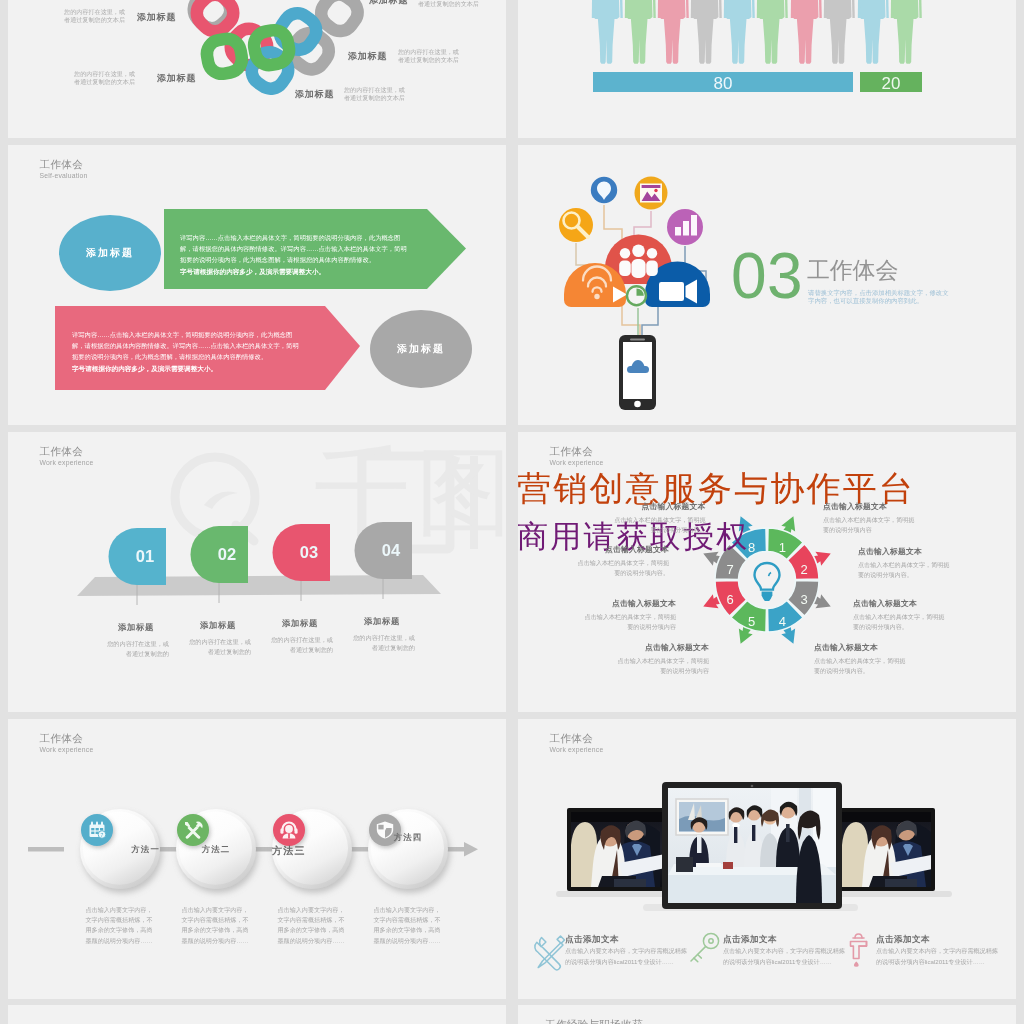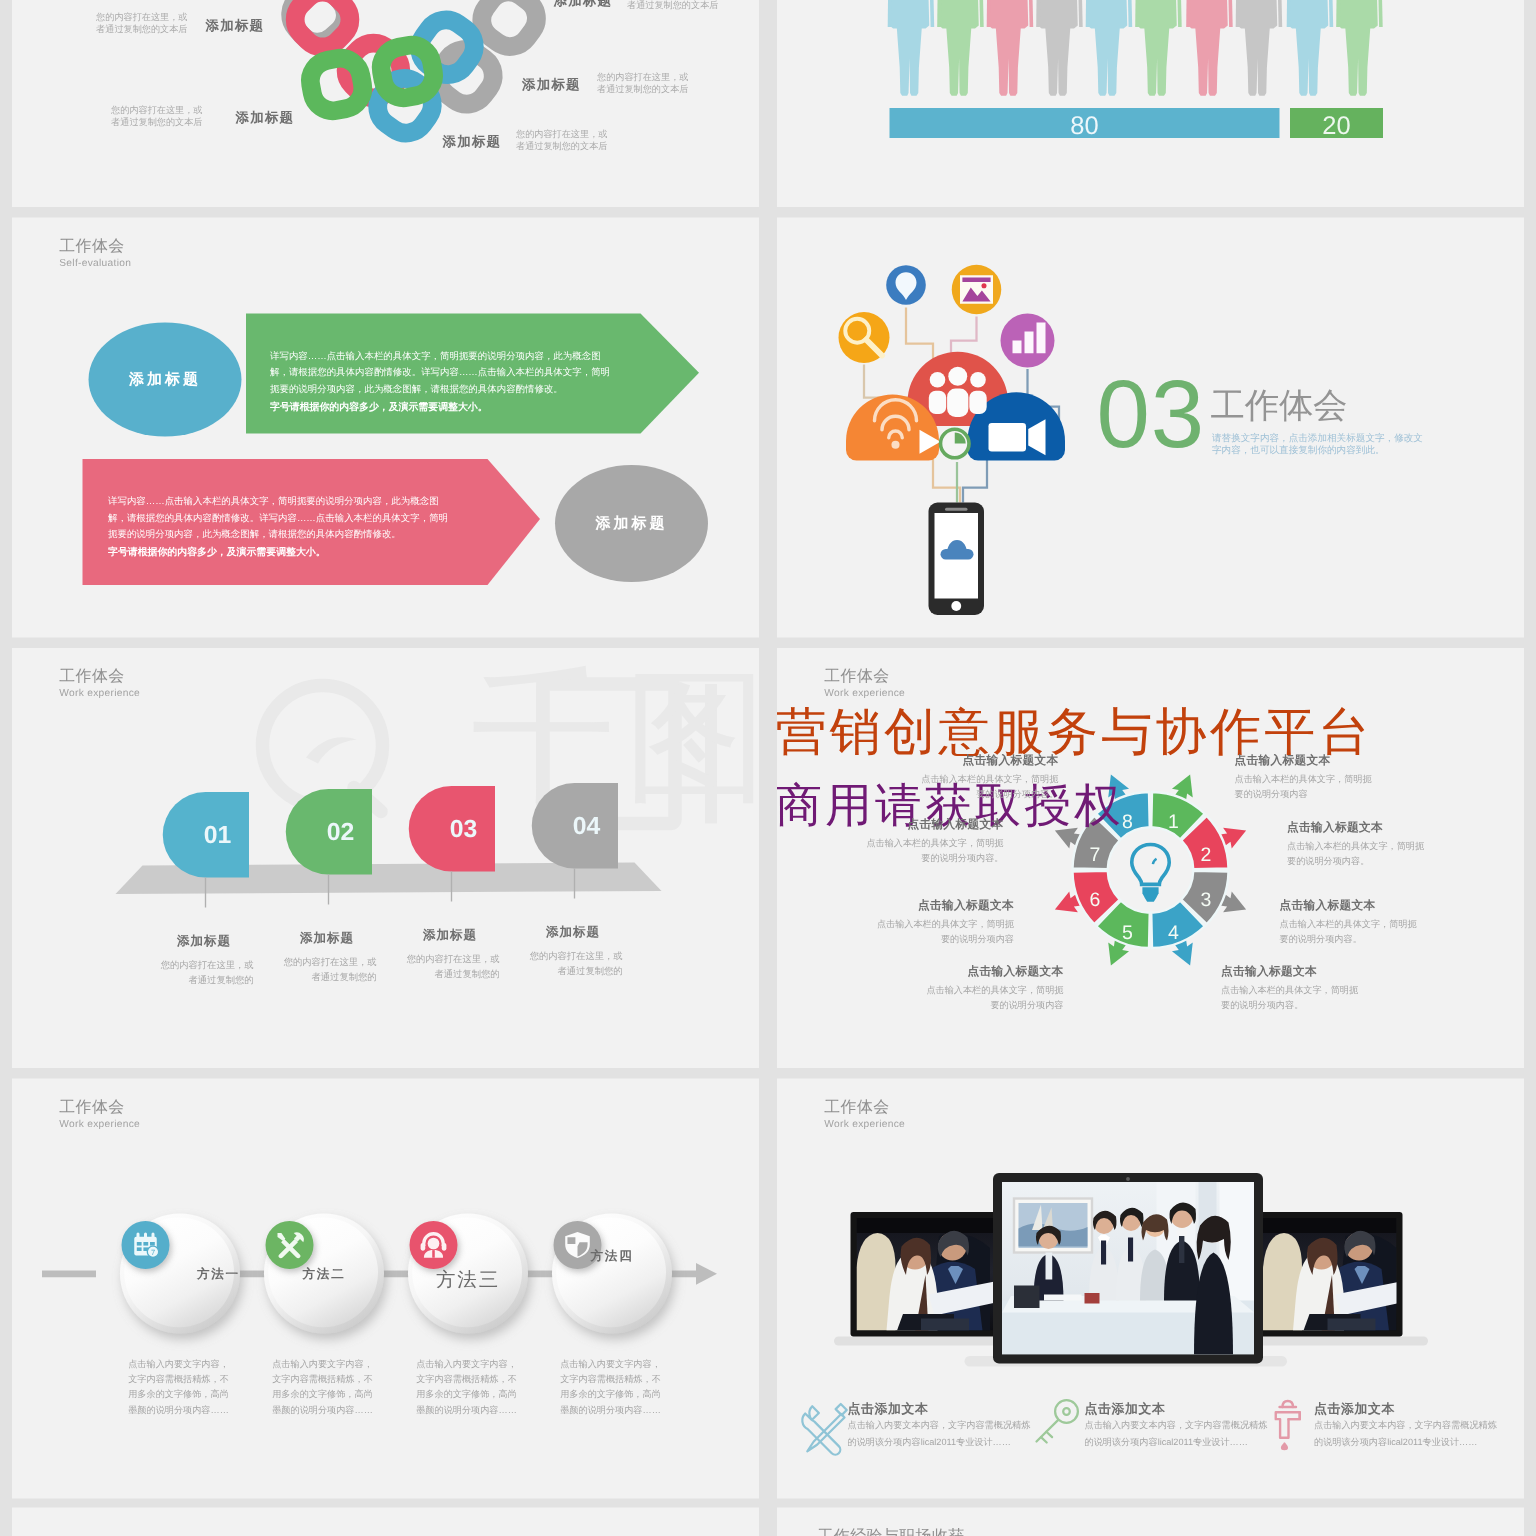--- a/index.html
+++ b/index.html
@@ -440,21 +440,21 @@
 
     <g transform="translate(377,111)">
       <path d="M0 -8.6 l8.2 2.8 l0 5.6 c0 4.3 -3.4 7.3 -8.2 8.8 c-4.8 -1.5 -8.2 -4.5 -8.2 -8.8 l0 -5.6 z" fill="#fbfbfb"></path>
       <path d="M1.4 -1.9 l5.3 0 l0 1.7 c0 3.8 -2.8 6.4 -6.7 7.9 l0 -6.9 z" fill="#a8a8a8"></path>
       <path d="M-6.7 -5.2 l5.3 0 l0 4.6 l-5.3 0 z" fill="#a8a8a8"></path>
     </g>
   </svg>
 
   <div class="abs" style="left:72px;top:125px;width:80px;text-align:right;font-size:8.4px;font-weight:bold;color:#6b6b6b;letter-spacing:1.2px;">方法一</div>
   <div class="abs" style="left:168px;top:125px;width:80px;text-align:center;font-size:8.4px;font-weight:bold;color:#6b6b6b;letter-spacing:1.2px;">方法二</div>
-  <div class="abs" style="left:264px;top:125px;width:80px;text-align:center;font-size:13px;font-weight:normal;color:#6b6b6b;letter-spacing:1.2px;">方法三</div>
+  <div class="abs" style="left:264px;top:125px;width:80px;font-size:10px;font-weight:bold;color:#6b6b6b;letter-spacing:1.2px;">方法三</div>
   <div class="abs" style="left:360px;top:113px;width:80px;text-align:center;font-size:8.4px;font-weight:bold;color:#6b6b6b;letter-spacing:1.2px;">方法四</div>
 
   <div class="abs" style="left:76px;top:186px;width:70px;font-size:6.1px;line-height:10.2px;color:#a5a5a5;text-align:center;">点击输入内要文字内容，文字内容需概括精炼，不用多余的文字修饰，高尚墨颜的说明分项内容……</div>
   <div class="abs" style="left:172px;top:186px;width:70px;font-size:6.1px;line-height:10.2px;color:#a5a5a5;text-align:center;">点击输入内要文字内容，文字内容需概括精炼，不用多余的文字修饰，高尚墨颜的说明分项内容……</div>
   <div class="abs" style="left:268px;top:186px;width:70px;font-size:6.1px;line-height:10.2px;color:#a5a5a5;text-align:center;">点击输入内要文字内容，文字内容需概括精炼，不用多余的文字修饰，高尚墨颜的说明分项内容……</div>
   <div class="abs" style="left:364px;top:186px;width:70px;font-size:6.1px;line-height:10.2px;color:#a5a5a5;text-align:center;">点击输入内要文字内容，文字内容需概括精炼，不用多余的文字修饰，高尚墨颜的说明分项内容……</div>
 </div>
 
 <div class="slide c1 r3">
   <div class="hdr">

